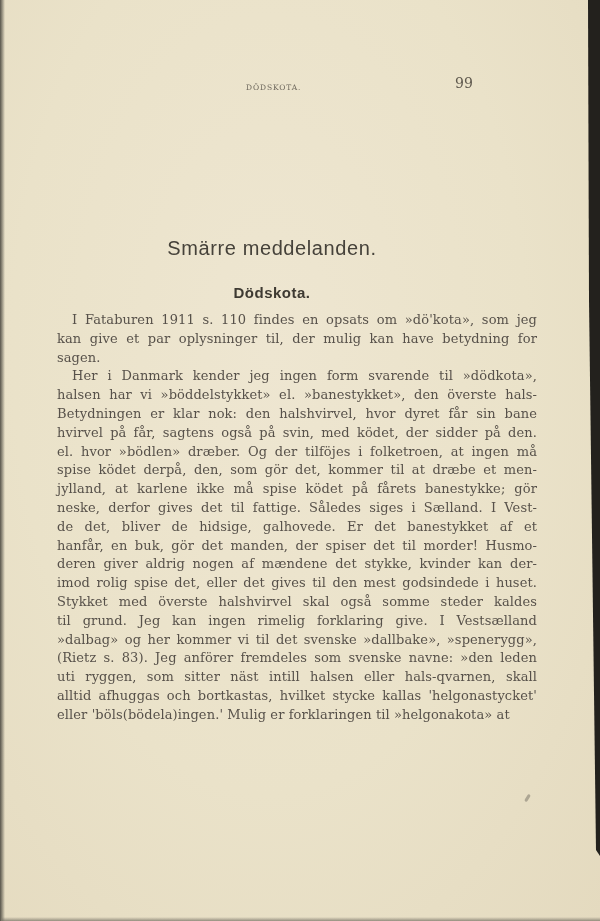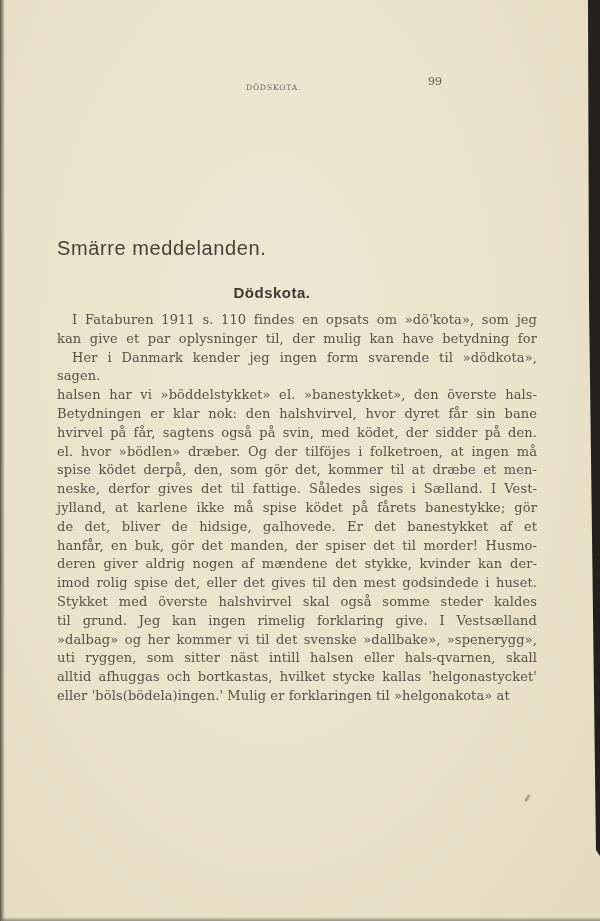--- a/index.html
+++ b/index.html
@@ -27,26 +27,26 @@
     position:absolute;left:2px;bottom:0;width:598px;height:4px;
     background:linear-gradient(to bottom, rgba(120,115,103,0), rgba(120,115,103,0.75));
   }
   .running-header{position:absolute;top:0;left:0;width:100%;}
   .running-title{
     position:absolute;left:246px;top:83px;
     font-size:7.5px;letter-spacing:0.9px;color:#6e685d;
     font-family:"DejaVu Serif", serif;
   }
   .page-number{
-    position:absolute;left:428px;top:75px;
-    font-size:11px;color:#5f594e;
+    position:absolute;left:455px;top:75px;
+    font-size:14px;color:#5f594e;
   }
   .article-title{
     position:absolute;left:57px;top:237px;width:430px;
-    text-align:left;
+    text-align:center;
     font-family:"Liberation Sans", sans-serif;
     font-size:20px;letter-spacing:0.6px;color:#46423a;
   }
   .section-heading{
     position:absolute;left:57px;top:284px;width:430px;
     text-align:center;
     font-family:"Liberation Sans", sans-serif;
     font-size:15px;font-weight:bold;letter-spacing:0.5px;color:#3e3a32;
   }
   .body-text{
@@ -78,36 +78,37 @@
     <span class="running-title">DÖDSKOTA.</span>
     <span class="page-number">99</span>
   </div>
 
   <div class="article-title">Smärre meddelanden.</div>
   <div class="section-heading">Dödskota.</div>
 
   <div class="body-text">
       <div class="line indent"><span>I Fataburen 1911 s. 110 findes en opsats om »dö'kota», som jeg</span></div>
       <div class="line"><span>kan give et par oplysninger til, der mulig kan have betydning for</span></div>
+      <div class="line nojust"><span>sagen.</span></div>
       <div class="line indent"><span>Her i Danmark kender jeg ingen form svarende til »dödkota»,</span></div>
-      <div class="line nojust"><span>sagen.</span></div>
       <div class="line"><span>halsen har vi »böddelstykket» el. »banestykket», den överste hals-</span></div>
       <div class="line"><span>Betydningen er klar nok: den halshvirvel, hvor dyret får sin bane</span></div>
       <div class="line"><span>hvirvel på får, sagtens også på svin, med ködet, der sidder på den.</span></div>
       <div class="line"><span>el. hvor »bödlen» dræber. Og der tilföjes i folketroen, at ingen må</span></div>
       <div class="line"><span>spise ködet derpå, den, som gör det, kommer til at dræbe et men-</span></div>
+      <div class="line"><span>jylland, at karlene ikke må spise ködet på fårets banestykke; gör</span></div>
       <div class="line"><span>neske, derfor gives det til fattige. Således siges i Sælland. I Vest-</span></div>
-      <div class="line"><span>jylland, at karlene ikke må spise ködet på fårets banestykke; gör</span></div>
       <div class="line"><span>de det, bliver de hidsige, galhovede. Er det banestykket af et</span></div>
       <div class="line"><span>hanfår, en buk, gör det manden, der spiser det til morder! Husmo-</span></div>
       <div class="line"><span>deren giver aldrig nogen af mændene det stykke, kvinder kan der-</span></div>
       <div class="line"><span>imod rolig spise det, eller det gives til den mest godsindede i huset.</span></div>
       <div class="line"><span>Stykket med överste halshvirvel skal også somme steder kaldes</span></div>
       <div class="line"><span>til grund. Jeg kan ingen rimelig forklaring give. I Vestsælland</span></div>
       <div class="line"><span>»dalbag» og her kommer vi til det svenske »dallbake», »spenerygg»,</span></div>
+      <div class="line"><span>(Rietz s. 83). Jeg anförer fremdeles som svenske navne: »den leden</span></div>
       <div class="line"><span>uti ryggen, som sitter näst intill halsen eller hals-qvarnen, skall</span></div>
       <div class="line"><span>alltid afhuggas och bortkastas, hvilket stycke kallas '</span><span class="it">helgonastycket</span><span>'</span></div>
       <div class="line nojust"><span>eller '</span><span class="it">böls(bödela)ingen.</span><span>' Mulig er forklaringen til »helgonakota» at</span></div>
     </div>
 
   <div class="stray-mark"></div>
 
   <div class="edge-left"></div>
   <div class="edge-right"></div>
   <div class="edge-bottom"></div>

